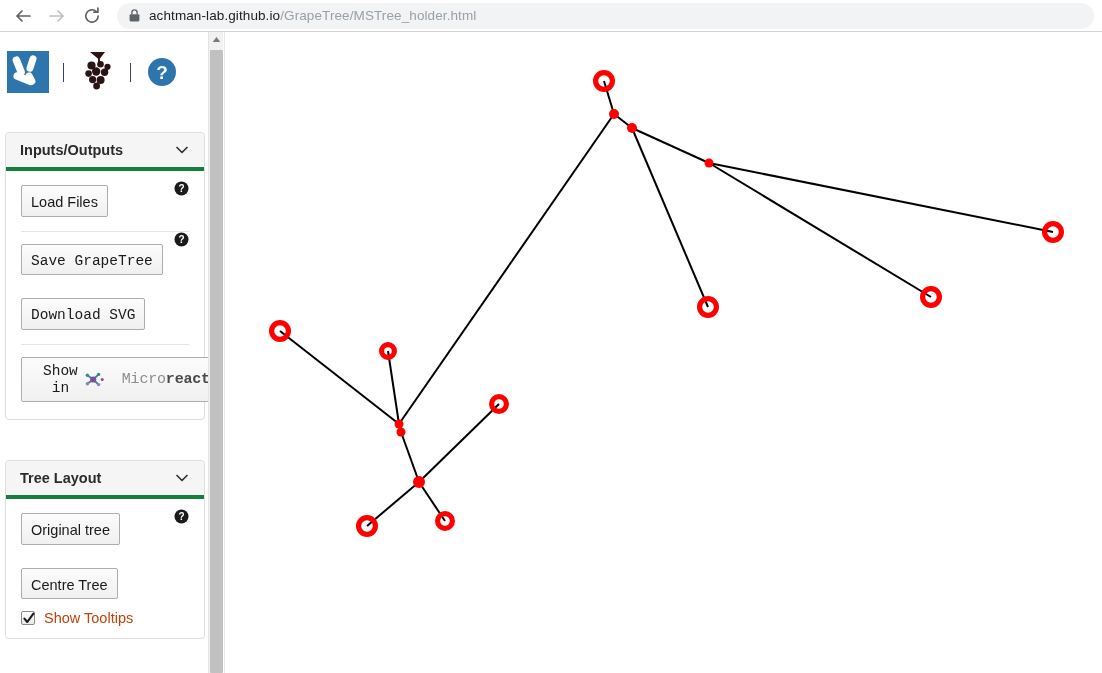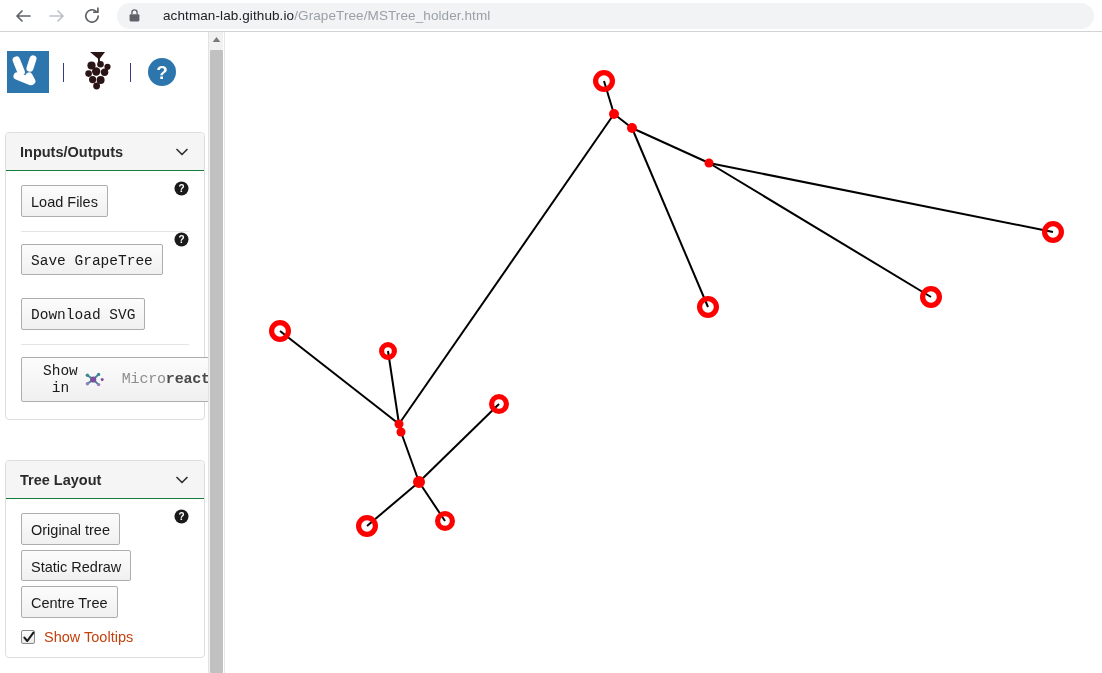--- a/index.html
+++ b/index.html
@@ -31,21 +31,20 @@
 
   #omnibox {
     flex: 1 1 auto;
     height: 26px;
     margin-left: 10px; margin-right: 8px;
     background: #f1f3f4;
     border-radius: 13px;
     display: flex; align-items: center;
     padding-left: 12px;
     overflow: hidden;
-    gap: 14px;
   }
   #lock-icon { flex: 0 0 auto; margin-right: 9px; display:flex; align-items:center; }
   #url-text {
     font-size: 13.5px;
     color: #9aa0a6;
     white-space: nowrap;
     letter-spacing: 0.1px;
   }
   #url-text .host { color: #202124; }
 
@@ -87,21 +86,21 @@
   .panel {
     position: absolute;
     left: 5px; width: 200px;
     background: #ffffff;
     border: 1px solid #dddddd;
     border-radius: 4px;
   }
   .panel-head {
     height: 38px;
     background: #f5f5f5;
-    border-bottom: 1px solid #15803d;
+    border-bottom: 4px solid #15803d;
     border-radius: 4px 4px 0 0;
     display: flex; align-items: center;
     padding: 0 14px;
     justify-content: space-between;
   }
   .panel-title {
     font-size: 14.5px;
     font-weight: bold;
     color: #2b2b2b;
   }
@@ -340,21 +339,21 @@
       </div>
       <div class="panel-body">
         <div class="group">
           <span class="helpdot">
             <svg width="15" height="15" viewBox="0 0 15 15">
               <circle cx="7.5" cy="7.5" r="7" fill="#1a1a1a"></circle>
               <text x="7.5" y="11.4" text-anchor="middle" font-family="Liberation Sans, sans-serif" font-size="10" font-weight="bold" fill="#ffffff">?</text>
             </svg>
           </span>
           <button class="btn">Original tree</button><br>
-          <button class="btn">Static Redraw</button><br>
+          <br>
           <button class="btn">Centre Tree</button>
         </div>
         <div class="check-row">
           <span class="checkbox">
             <svg width="14" height="15" viewBox="0 0 14 15">
               <path d="M2.4 7.6 L5.3 11 L11.4 2.6" fill="none" stroke="#1a1a1a" stroke-width="2.1" stroke-linecap="round" stroke-linejoin="round"></path>
             </svg>
           </span>
           <span class="check-label">Show Tooltips</span>
         </div>

